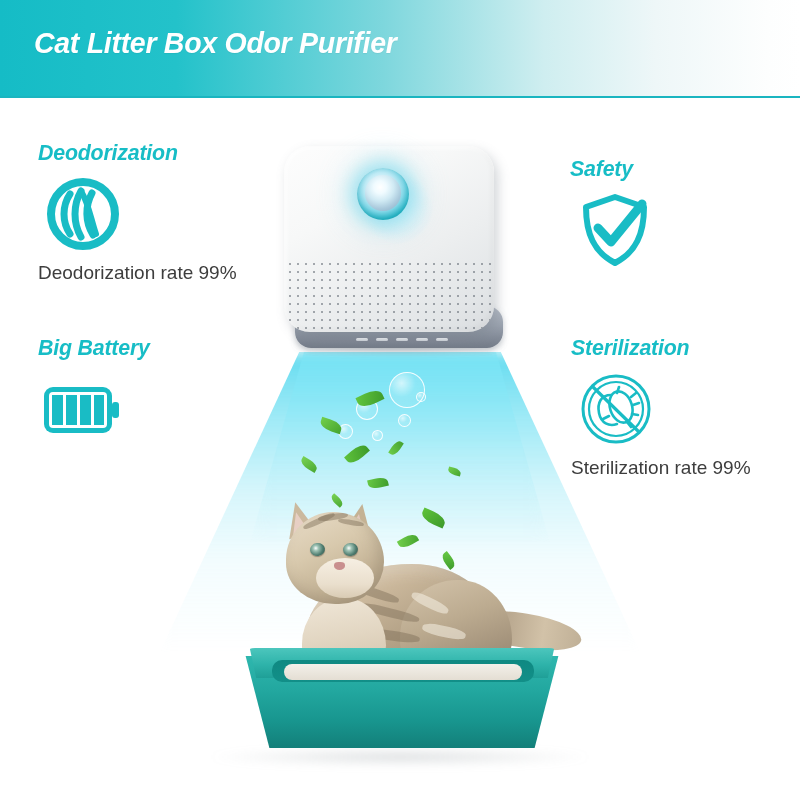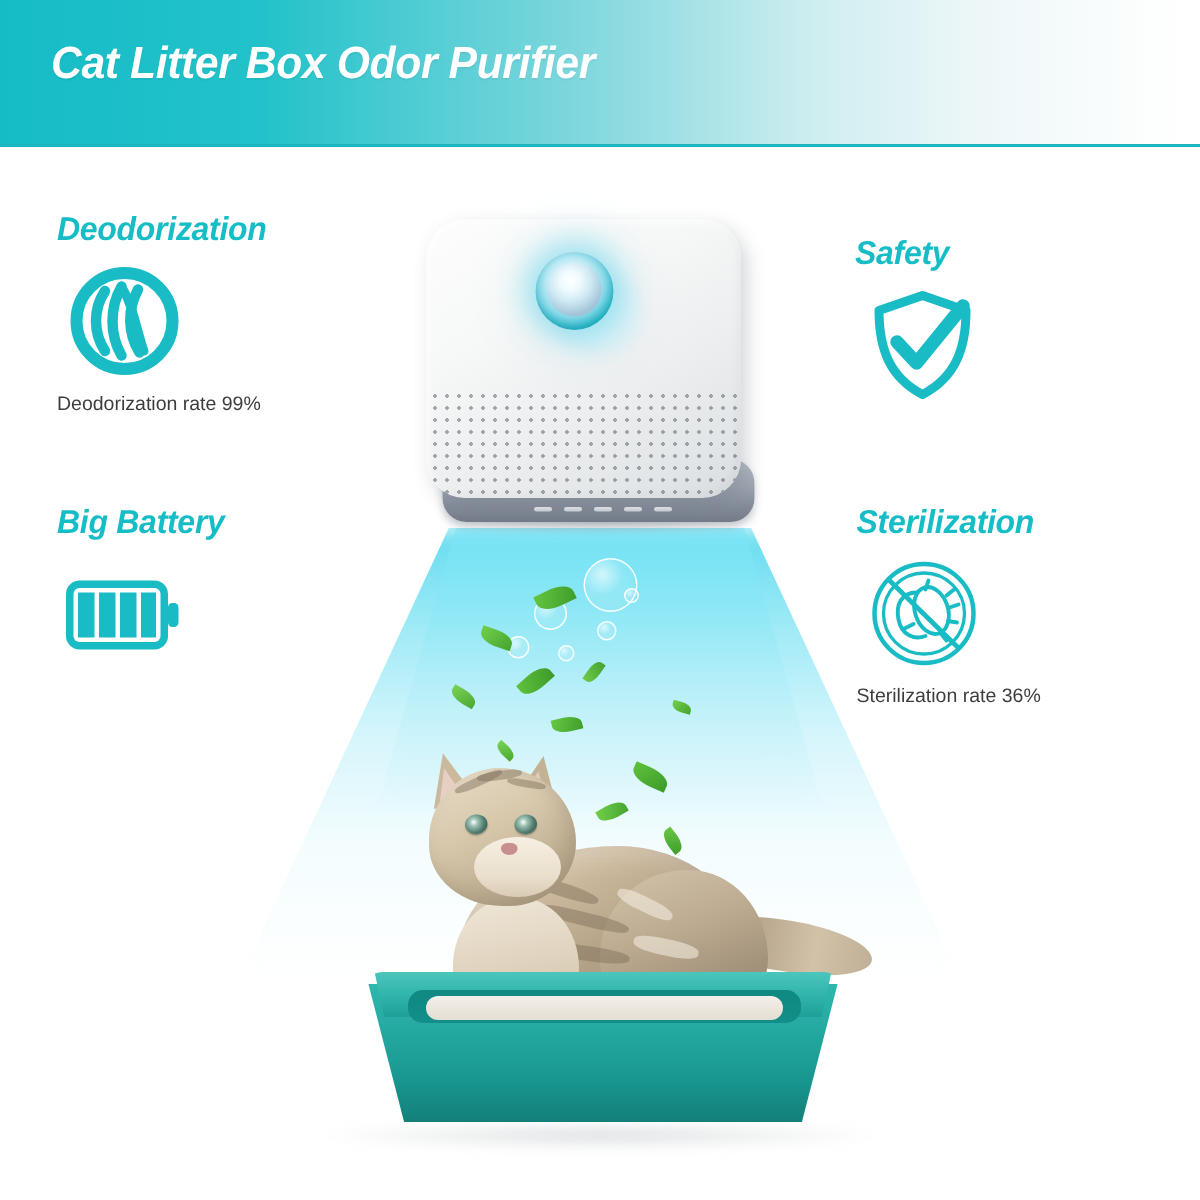--- a/index.html
+++ b/index.html
@@ -28,21 +28,21 @@
 
   
   .feature{position:absolute;}
   .feature-title{
     font-size:22px;font-weight:bold;font-style:italic;color:#17bdc6;
     letter-spacing:-0.2px;white-space:nowrap;margin:0 0 8px 0;
     transform:scaleX(0.97);transform-origin:left center;
   }
   .feature-icon{width:86px;height:80px;display:block;margin-left:2px;}
   .feature-text{
-    margin-top:6px;font-size:13px;color:#3d3d3d;line-height:1.35;
+    margin-top:6px;font-size:19px;color:#3d3d3d;line-height:1.35;
     white-space:pre-line;font-family:"Liberation Sans", sans-serif;
   }
 
   #feat-deodor{left:38px;top:140px;}
   #feat-safety{left:570px;top:140px;margin-top:16px;}
   #feat-battery{left:38px;top:335px;}
   #feat-steril{left:571px;top:335px;}
 
   
   #device-wrap{position:absolute;left:278px;top:146px;width:244px;height:220px;}
@@ -287,21 +287,21 @@
         <ellipse cx="48" cy="38" rx="11" ry="16" transform="rotate(-18 48 38)"></ellipse>
         <path d="M38 26 C28 26, 24 34, 26 44 C28 54, 36 58, 44 55"></path>
         <line x1="58" y1="28" x2="63" y2="24"></line>
         <line x1="60" y1="36" x2="66" y2="34"></line>
         <line x1="59" y1="45" x2="65" y2="46"></line>
         <line x1="54" y1="53" x2="58" y2="58"></line>
         <line x1="44" y1="24" x2="46" y2="18"></line>
         <line x1="36" y1="47" x2="30" y2="50"></line>
       </g>
     </svg>
-    <div class="feature-text nosel">Sterilization rate 36%</div>
+    <div class="feature-text nosel">Sterilization rate 99%</div>
   </div>
 
   <div id="scene">
     <div id="box-shadow"></div>
 
     <div id="cat">
       <div id="cat-tail"></div>
       <div class="fur" id="cat-body"></div>
       <div class="fur" id="cat-haunch"></div>
 

